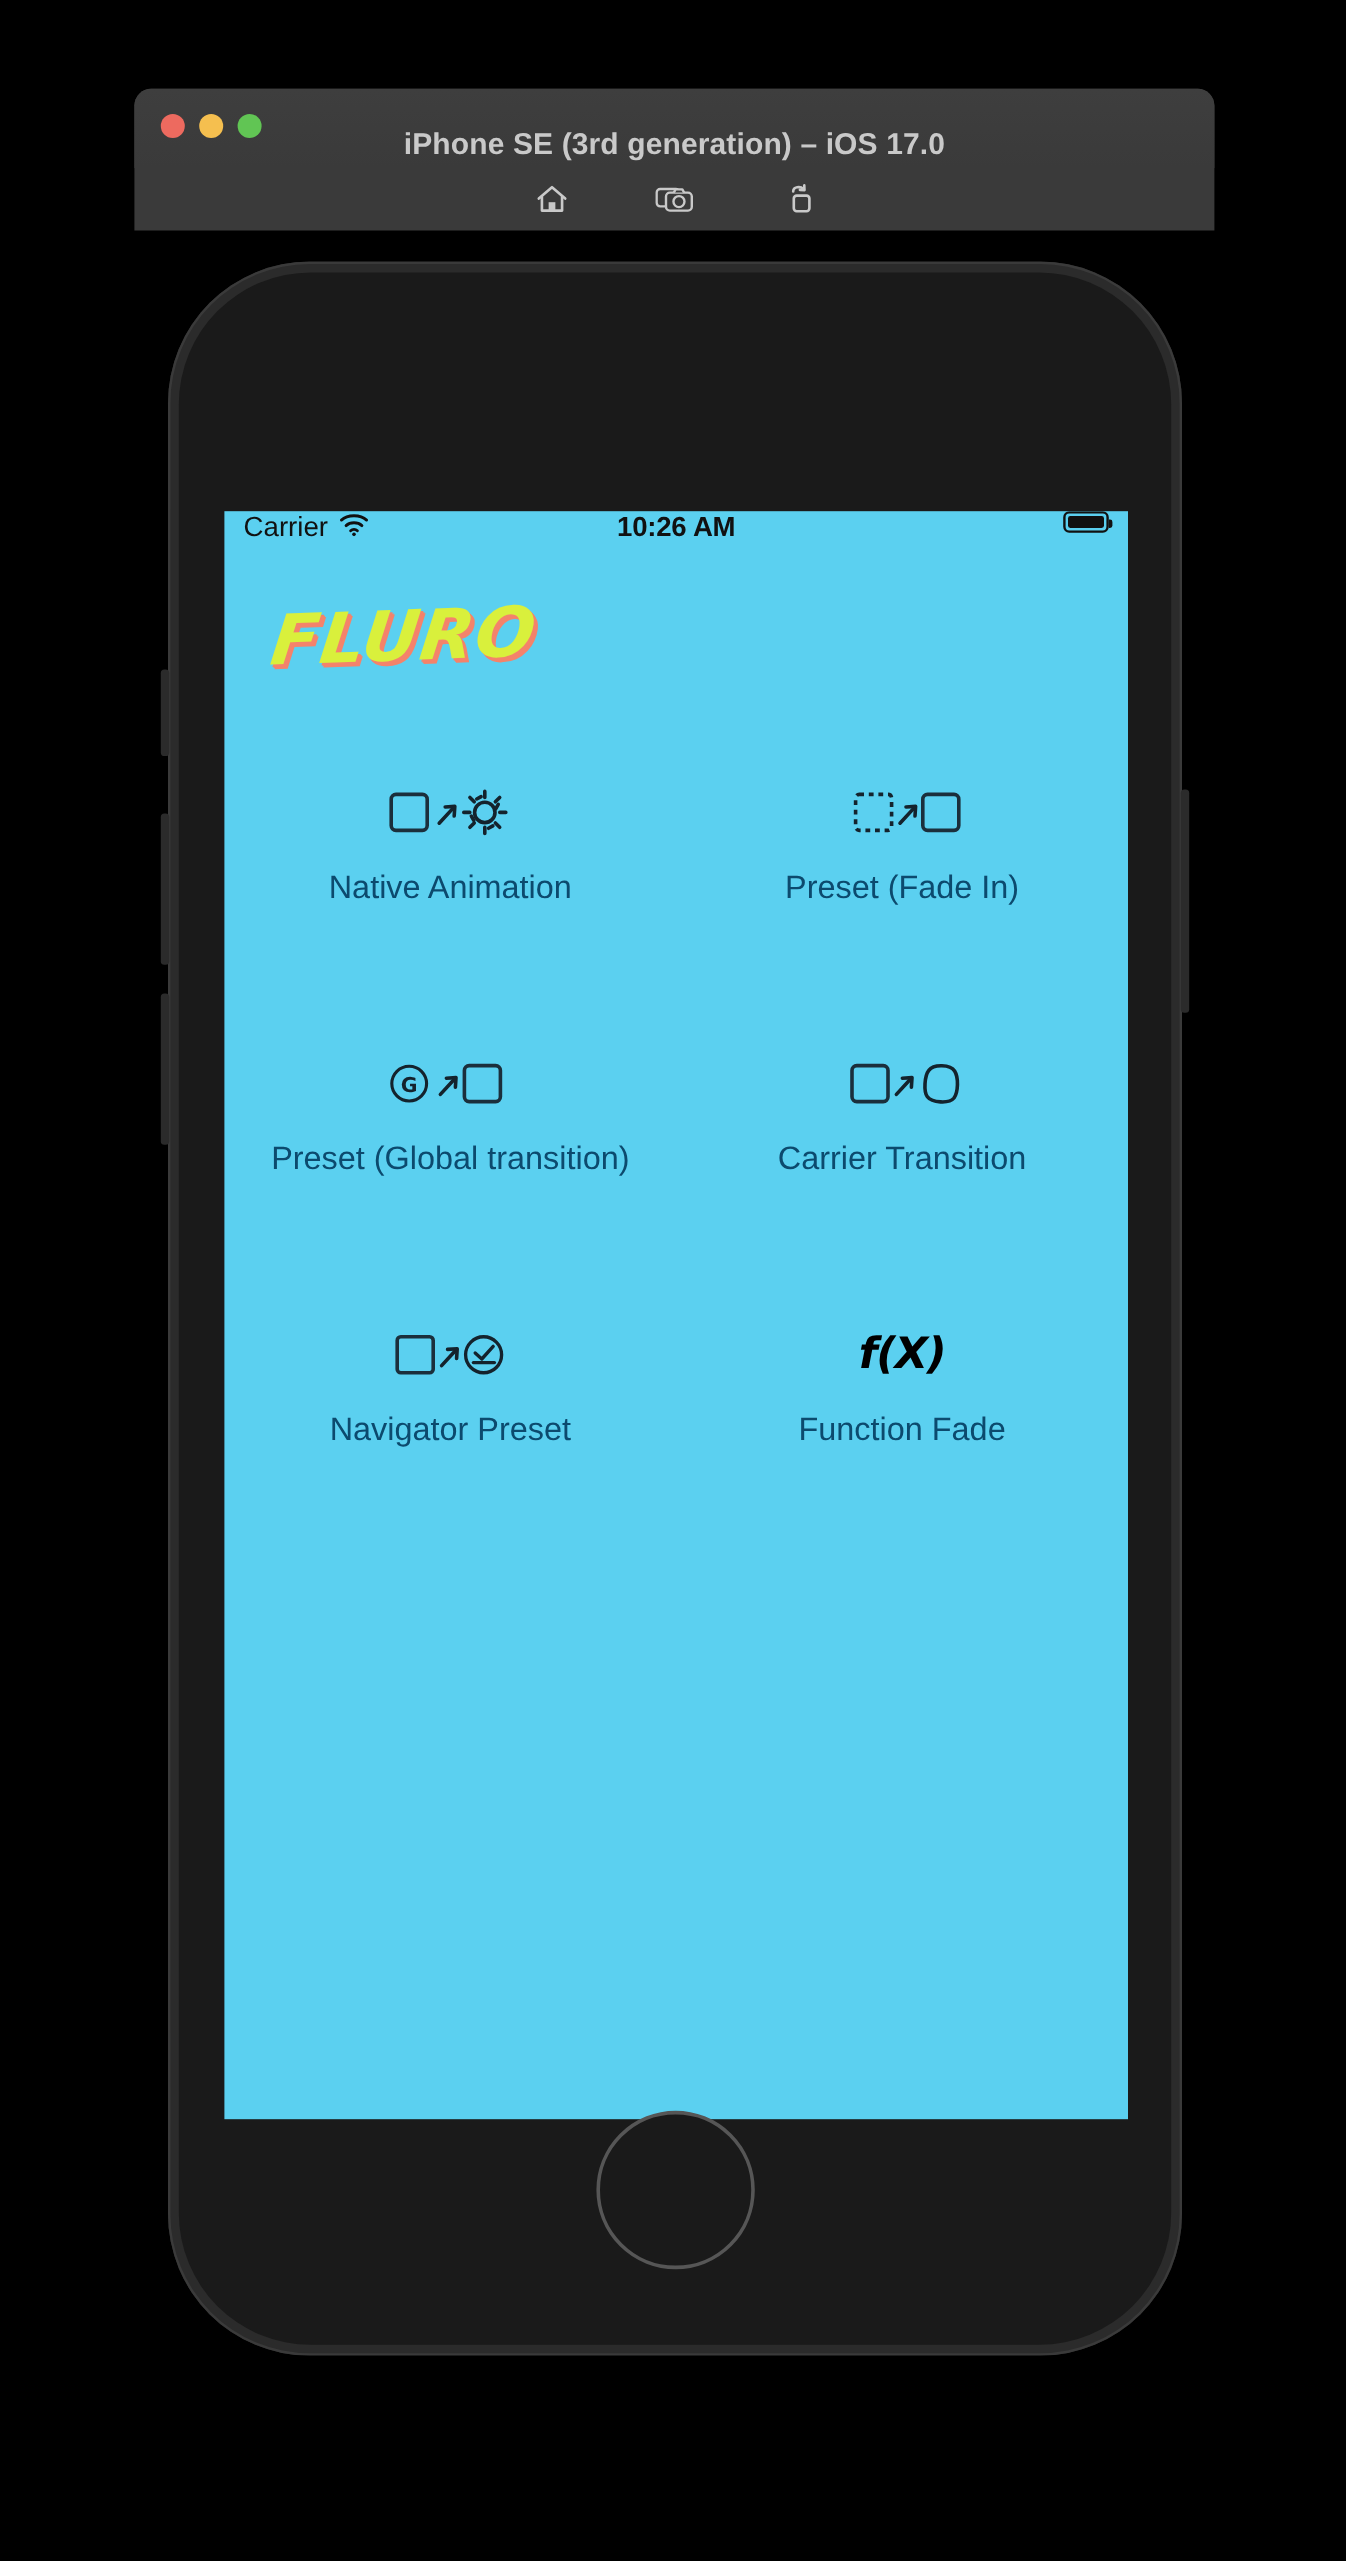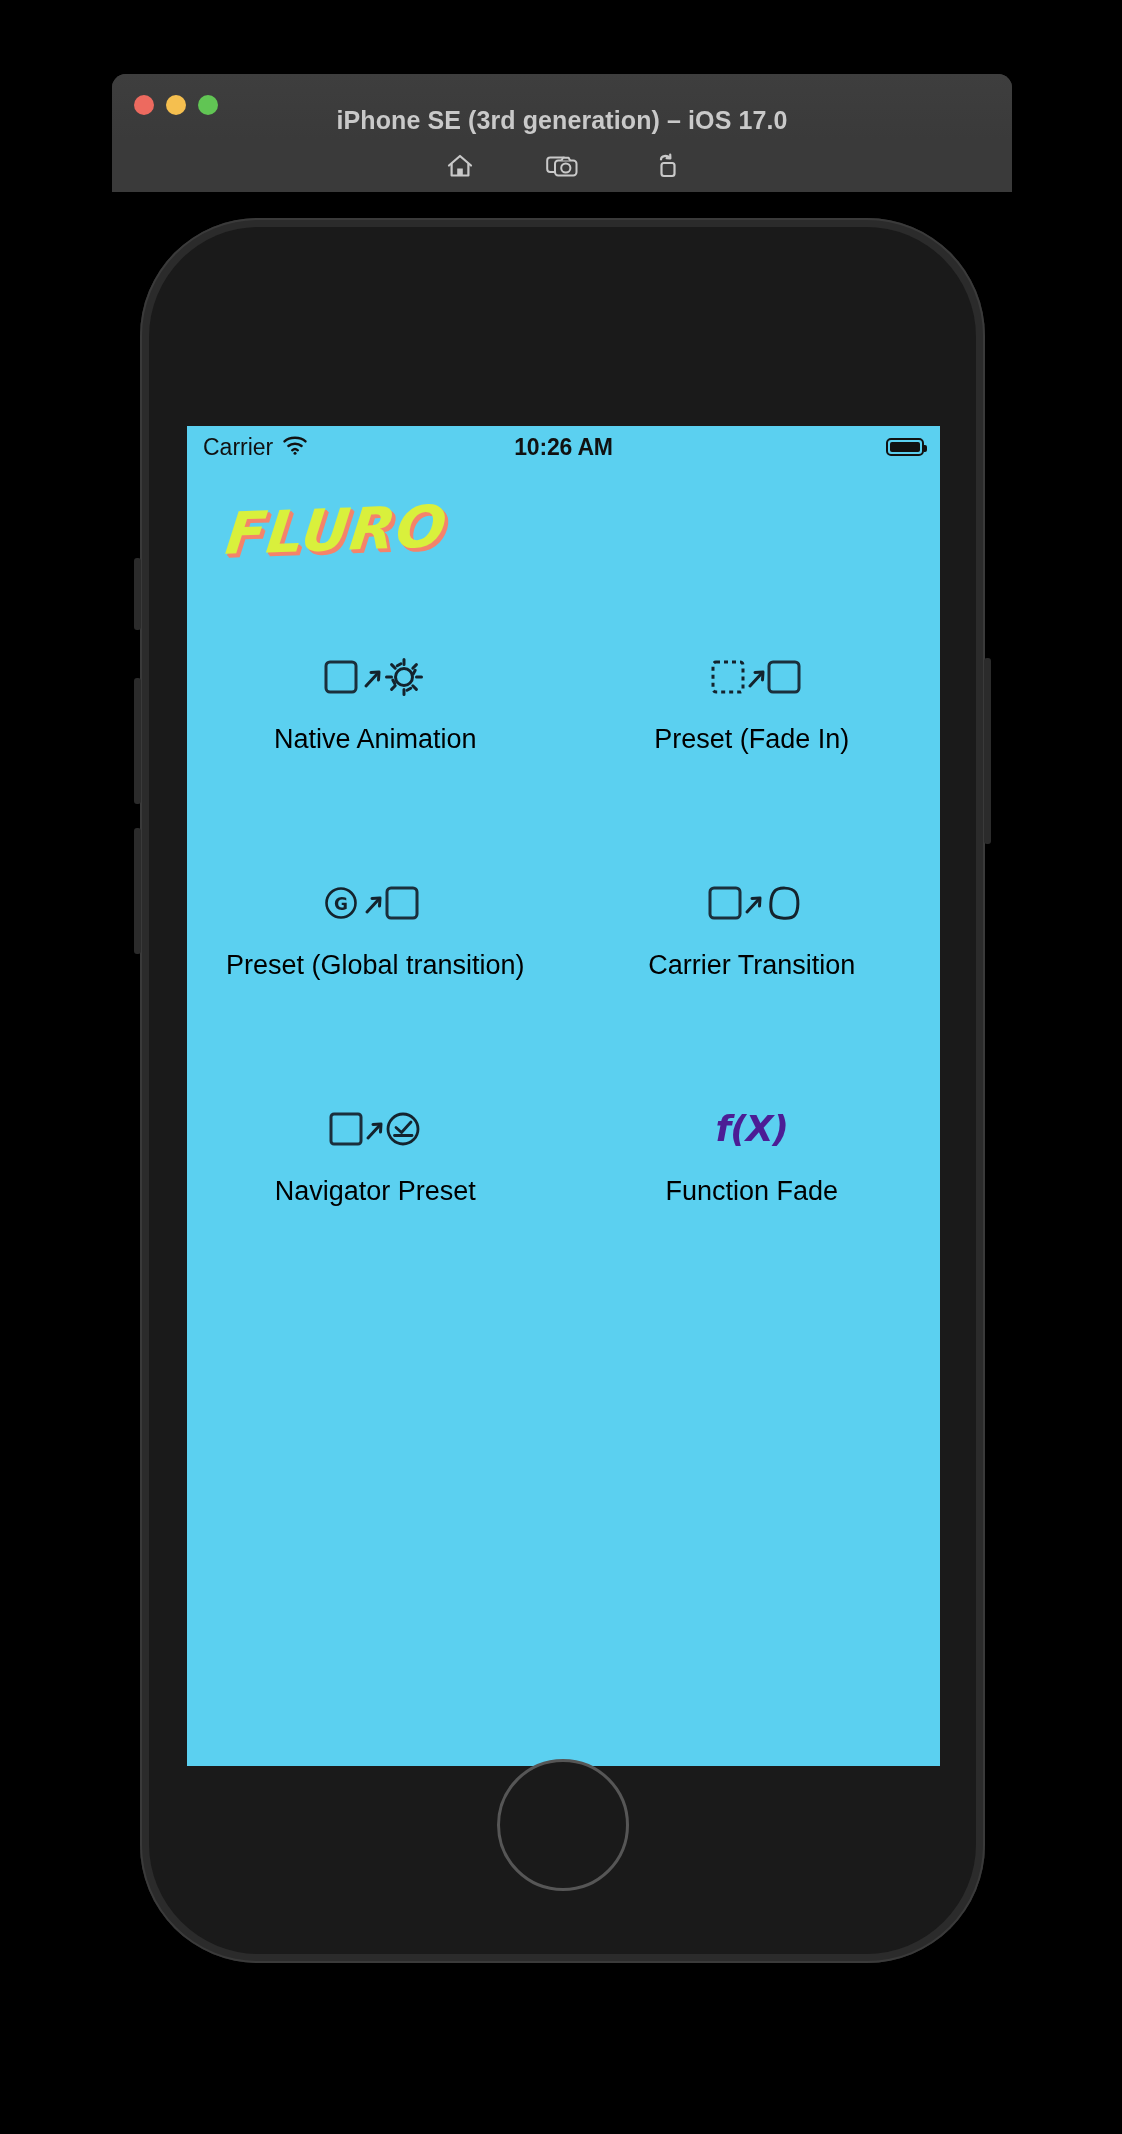--- a/index.html
+++ b/index.html
@@ -120,22 +120,22 @@
     background: #1a1a1a;
   }
 
   
   #status-bar {
     position: absolute;
     left: 0; top: 0;
     width: 100%;
     height: 42px;
     display: flex;
-    align-items: center;
-    padding: 12px 16px;
+    align-items: flex-start;
+    padding: 0 16px;
     color: #111;
     font-size: 23px;
   }
   #status-left { display: flex; align-items: center; gap: 9px; }
   #carrier-label { font-size: 23px; color: #111; }
   #status-time {
     position: absolute;
     left: 0; right: 0;
     text-align: center;
     font-size: 23px;
@@ -210,32 +210,32 @@
   .cell-icon {
     height: 58px;
     display: flex;
     align-items: center;
     justify-content: center;
     margin-bottom: 18px;
   }
   .cell-icon svg { display: block; }
   .cell-label {
     font-size: 27px;
-    color: #000000;
+    color: #0c4a6e;
     text-align: center;
     line-height: 1.18;
     font-family: "Liberation Sans", sans-serif;
     font-weight: 400;
   }
   .fx-glyph {
     font-family: "DejaVu Sans", sans-serif;
     font-size: 36px;
     font-weight: bold;
     font-style: italic;
-    color: #4c1d95;
+    color: #000000;
     letter-spacing: -1px;
   }
 </style>
 </head>
 <body>
 
 <div id="root">
 
   <div id="sim-window">
     <div id="sim-titlebar">

